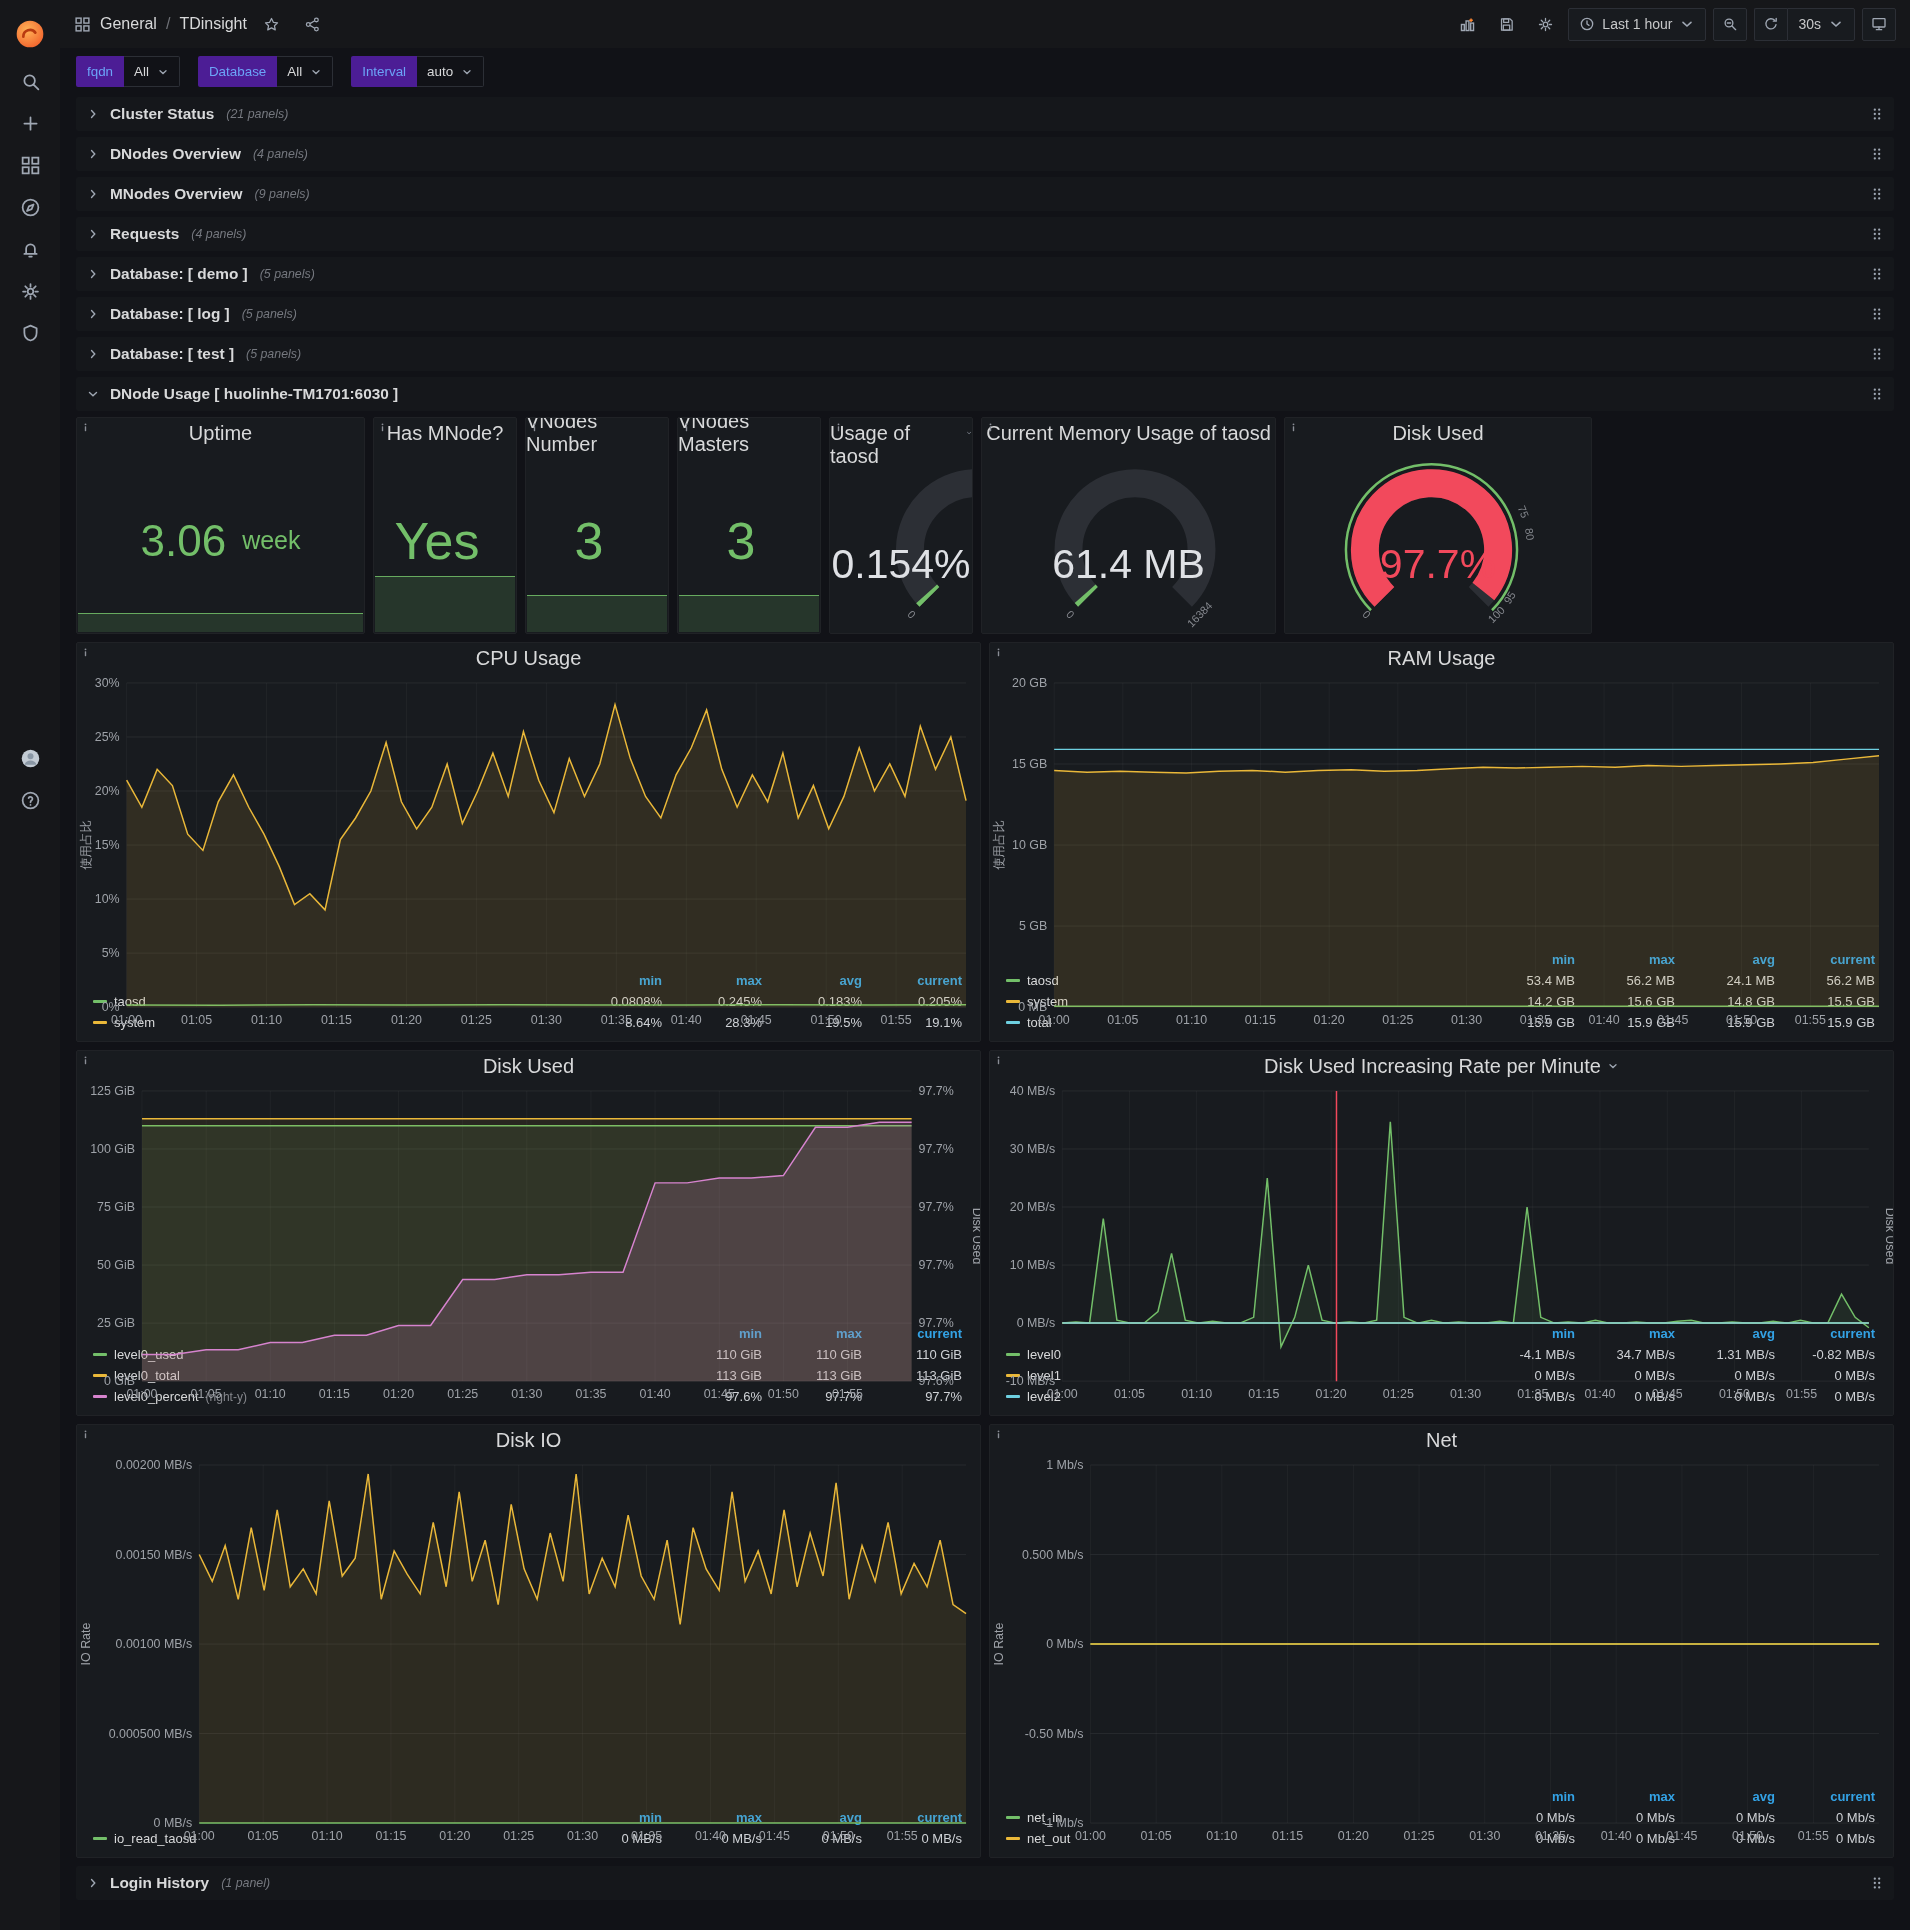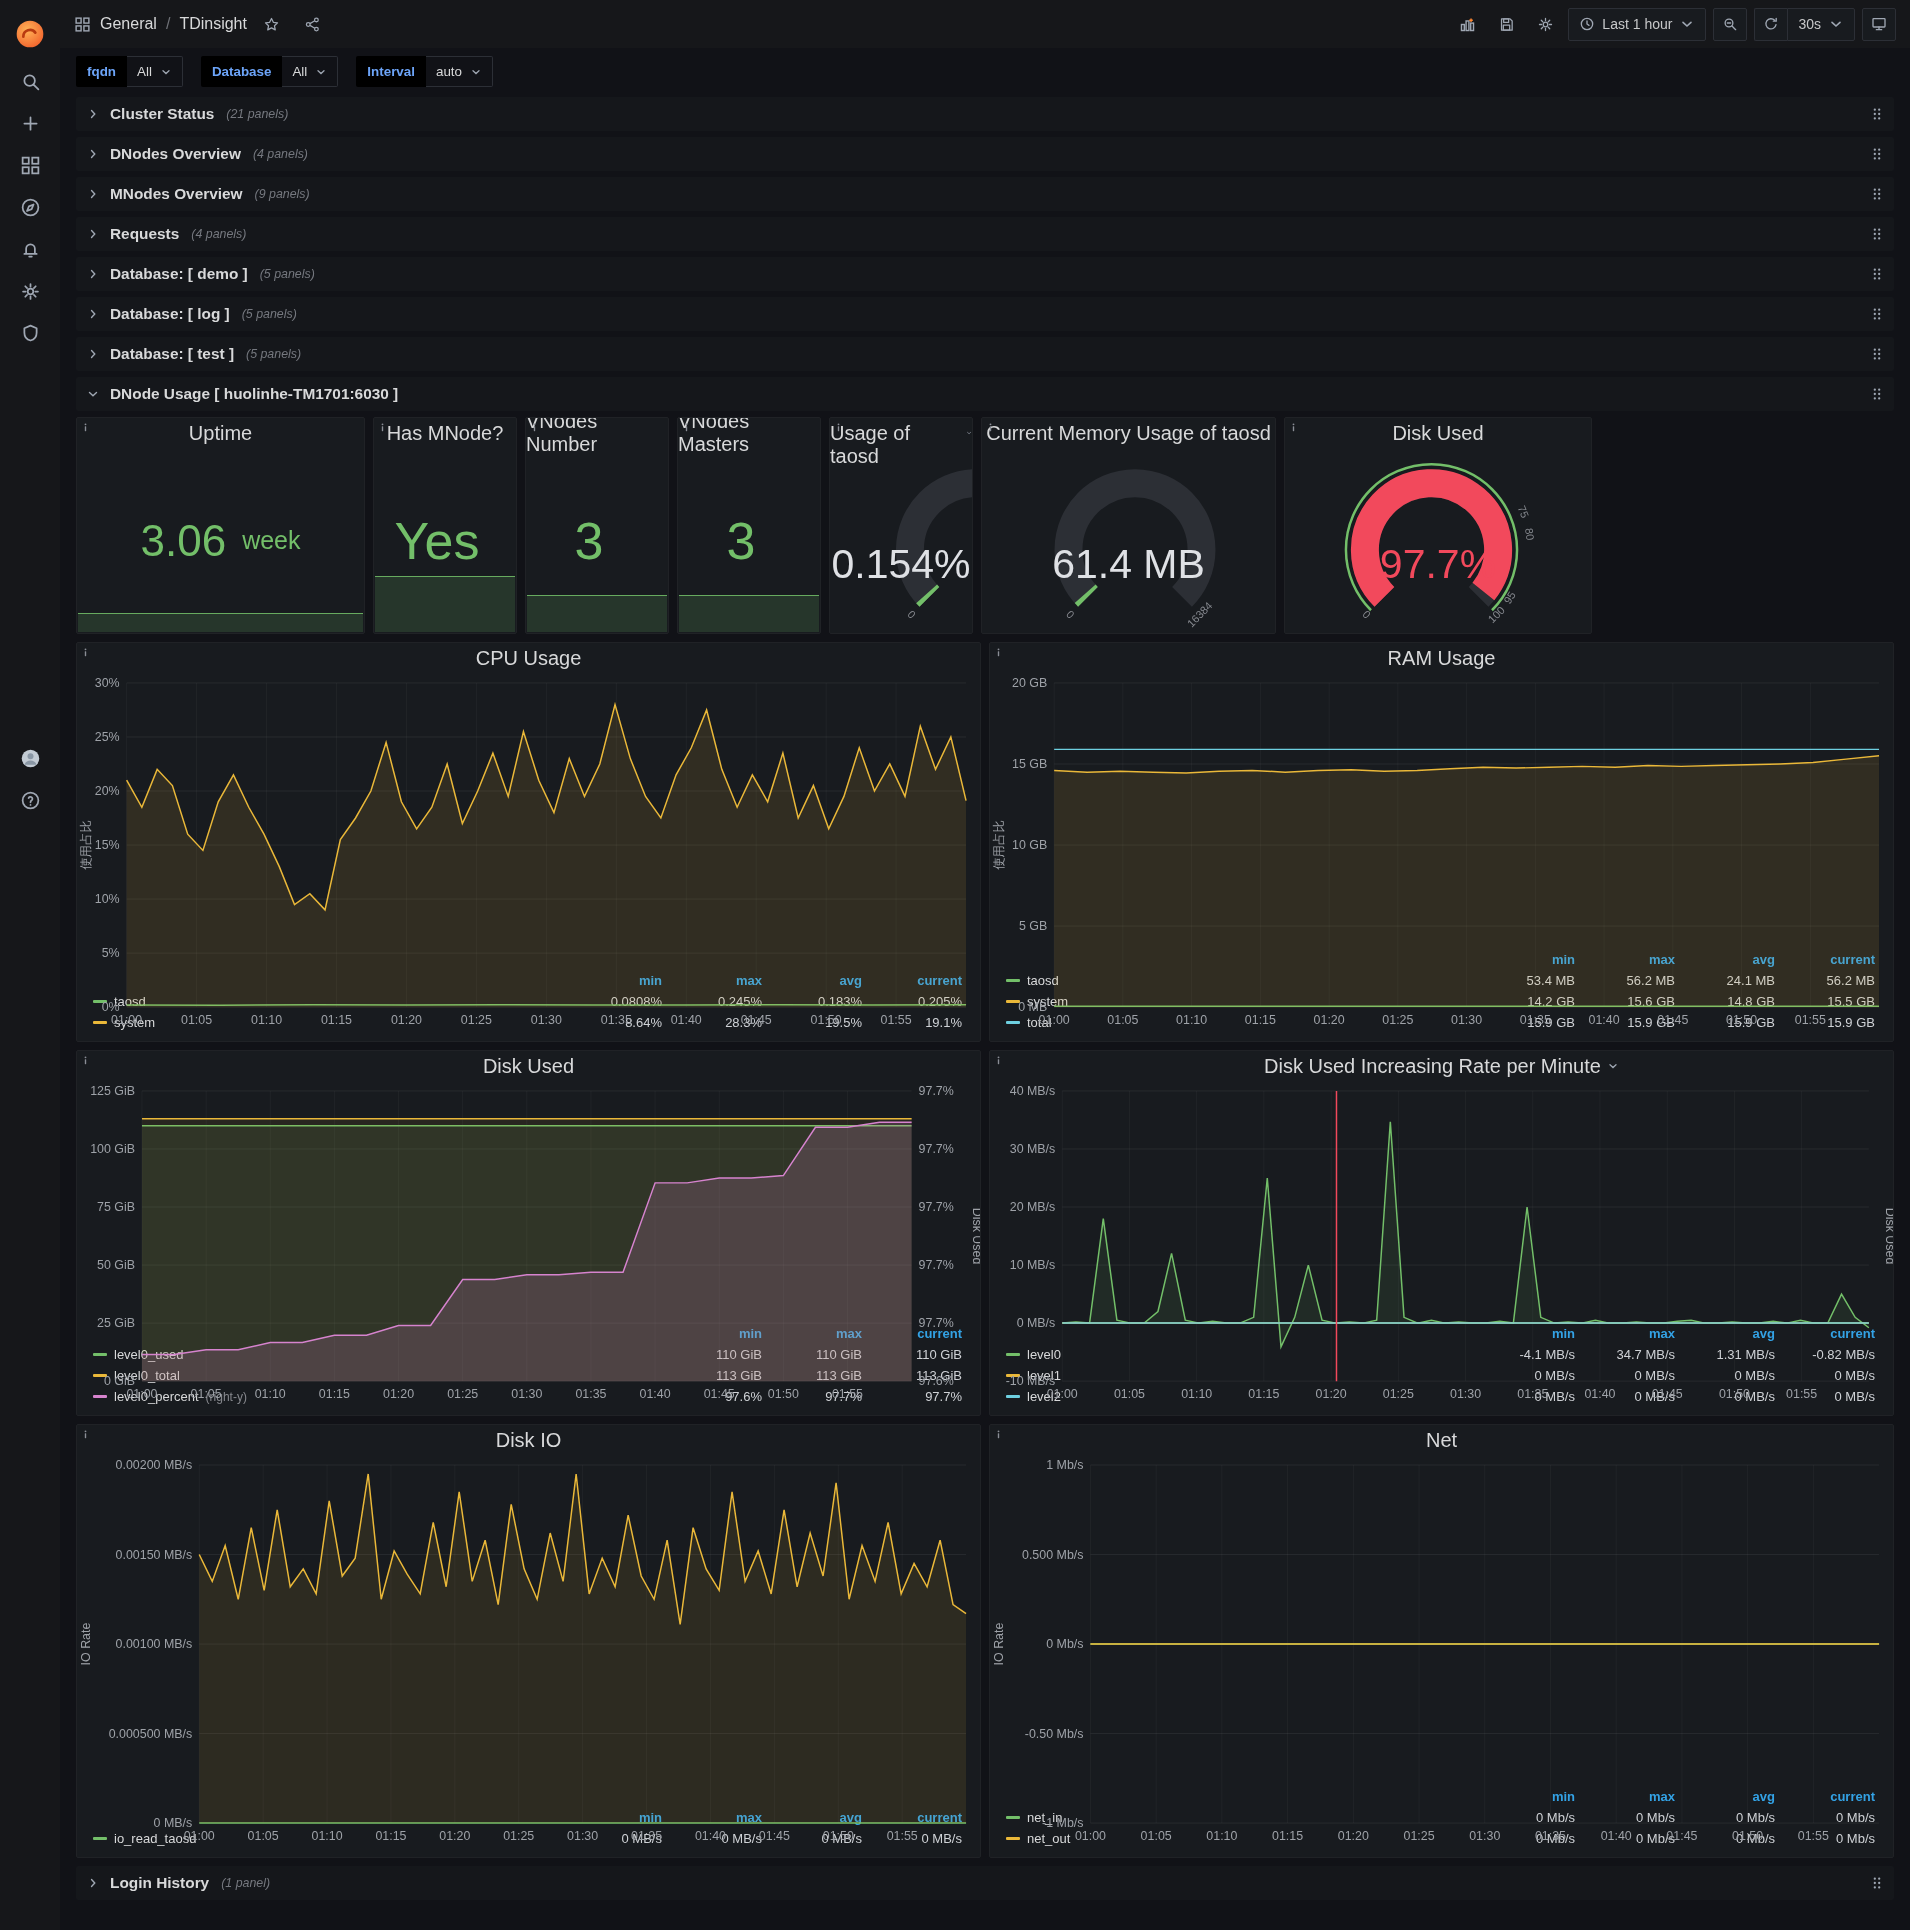--- a/index.html
+++ b/index.html
@@ -27,21 +27,21 @@
   .nav-actions{display:flex;align-items:center;gap:7px}
   .nav-box{display:flex;align-items:center;gap:7px;height:33px;padding:0 10px;background:#181b1f;border:1px solid #2c2f36;border-radius:2px;color:#c7c8c9;font-size:14px;cursor:pointer}
   .nav-box svg{width:16px;height:16px;color:#9fa7b3}
   .nav-box.sq{padding:0 8px}
   .nav-group{display:flex}
   .nav-group .ng-left{border-radius:2px 0 0 2px;border-right:none}
   .nav-group .ng-right{border-radius:0 2px 2px 0}
   
   .subnav{display:flex;gap:18px;padding:8px 16px 4px;align-items:center}
   .var-chip{display:flex;align-items:stretch;height:31px}
-  .var-label{display:flex;align-items:center;padding:0 11px;background:#000000;color:#6ca4f8;font-size:13.4px;font-weight:700;border-radius:2px 0 0 2px}
+  .var-label{display:flex;align-items:center;padding:0 11px;background:#4c1d95;color:#6ca4f8;font-size:13.4px;font-weight:400;border-radius:2px 0 0 2px}
   .var-value{display:flex;align-items:center;gap:8px;padding:0 10px;background:#111217;border:1px solid #2c2f36;border-left:none;border-radius:0 2px 2px 0;color:#d8d9da;font-size:13.4px;cursor:pointer}
   .var-value svg{width:12px;height:12px;color:#9fa7b3}
   
   .dashboard{flex:1;padding:6px 16px 10px;overflow:hidden}
   .row-head{height:34px;display:flex;align-items:center;gap:10px;margin-bottom:6px;background:#15171b;border-radius:2px;padding:0 10px;cursor:pointer}
   .row-head svg{width:14px;height:14px;color:#9fa7b3;flex-shrink:0}
   .row-title{font-weight:600;font-size:15.4px;color:#d8d9da}
   .row-count{color:#75787f;font-size:12.4px;font-style:italic;margin-left:2px}
   .drag{margin-left:auto;display:flex;color:#4a4d55}
   

